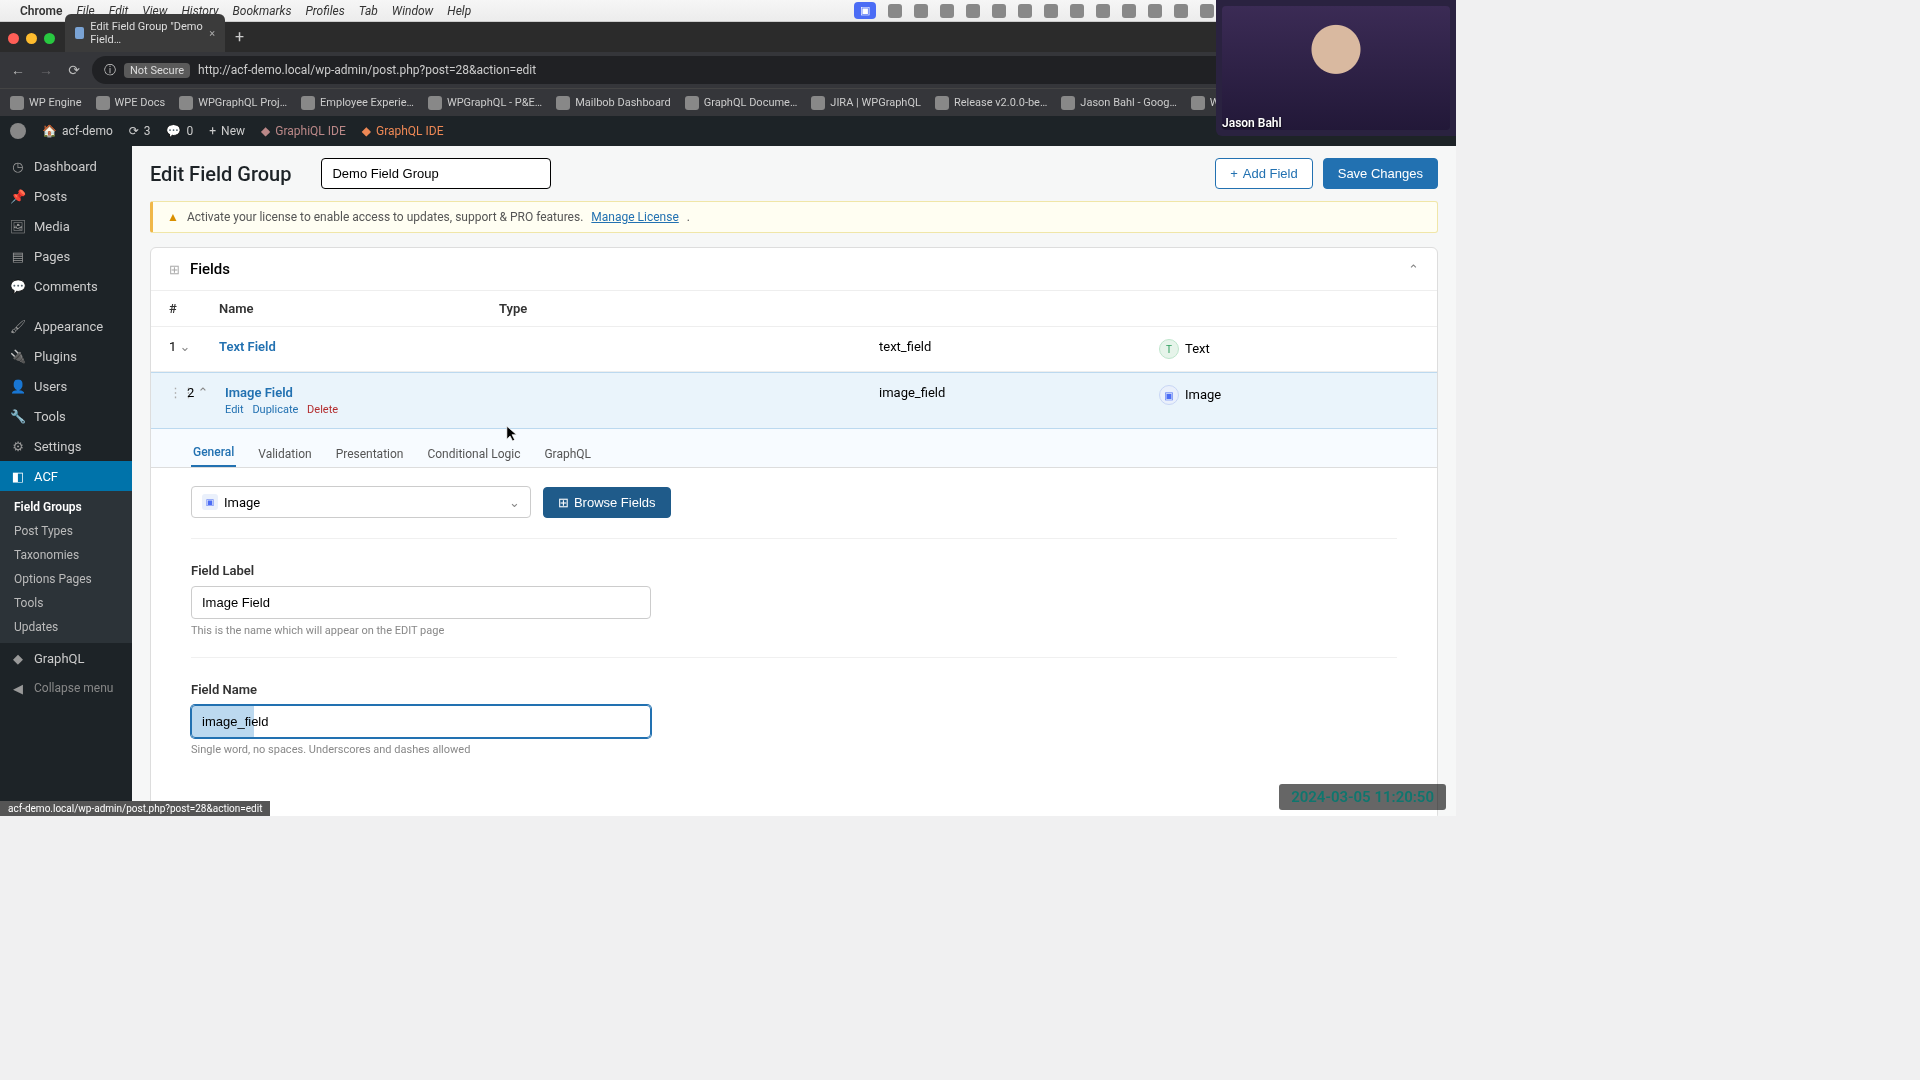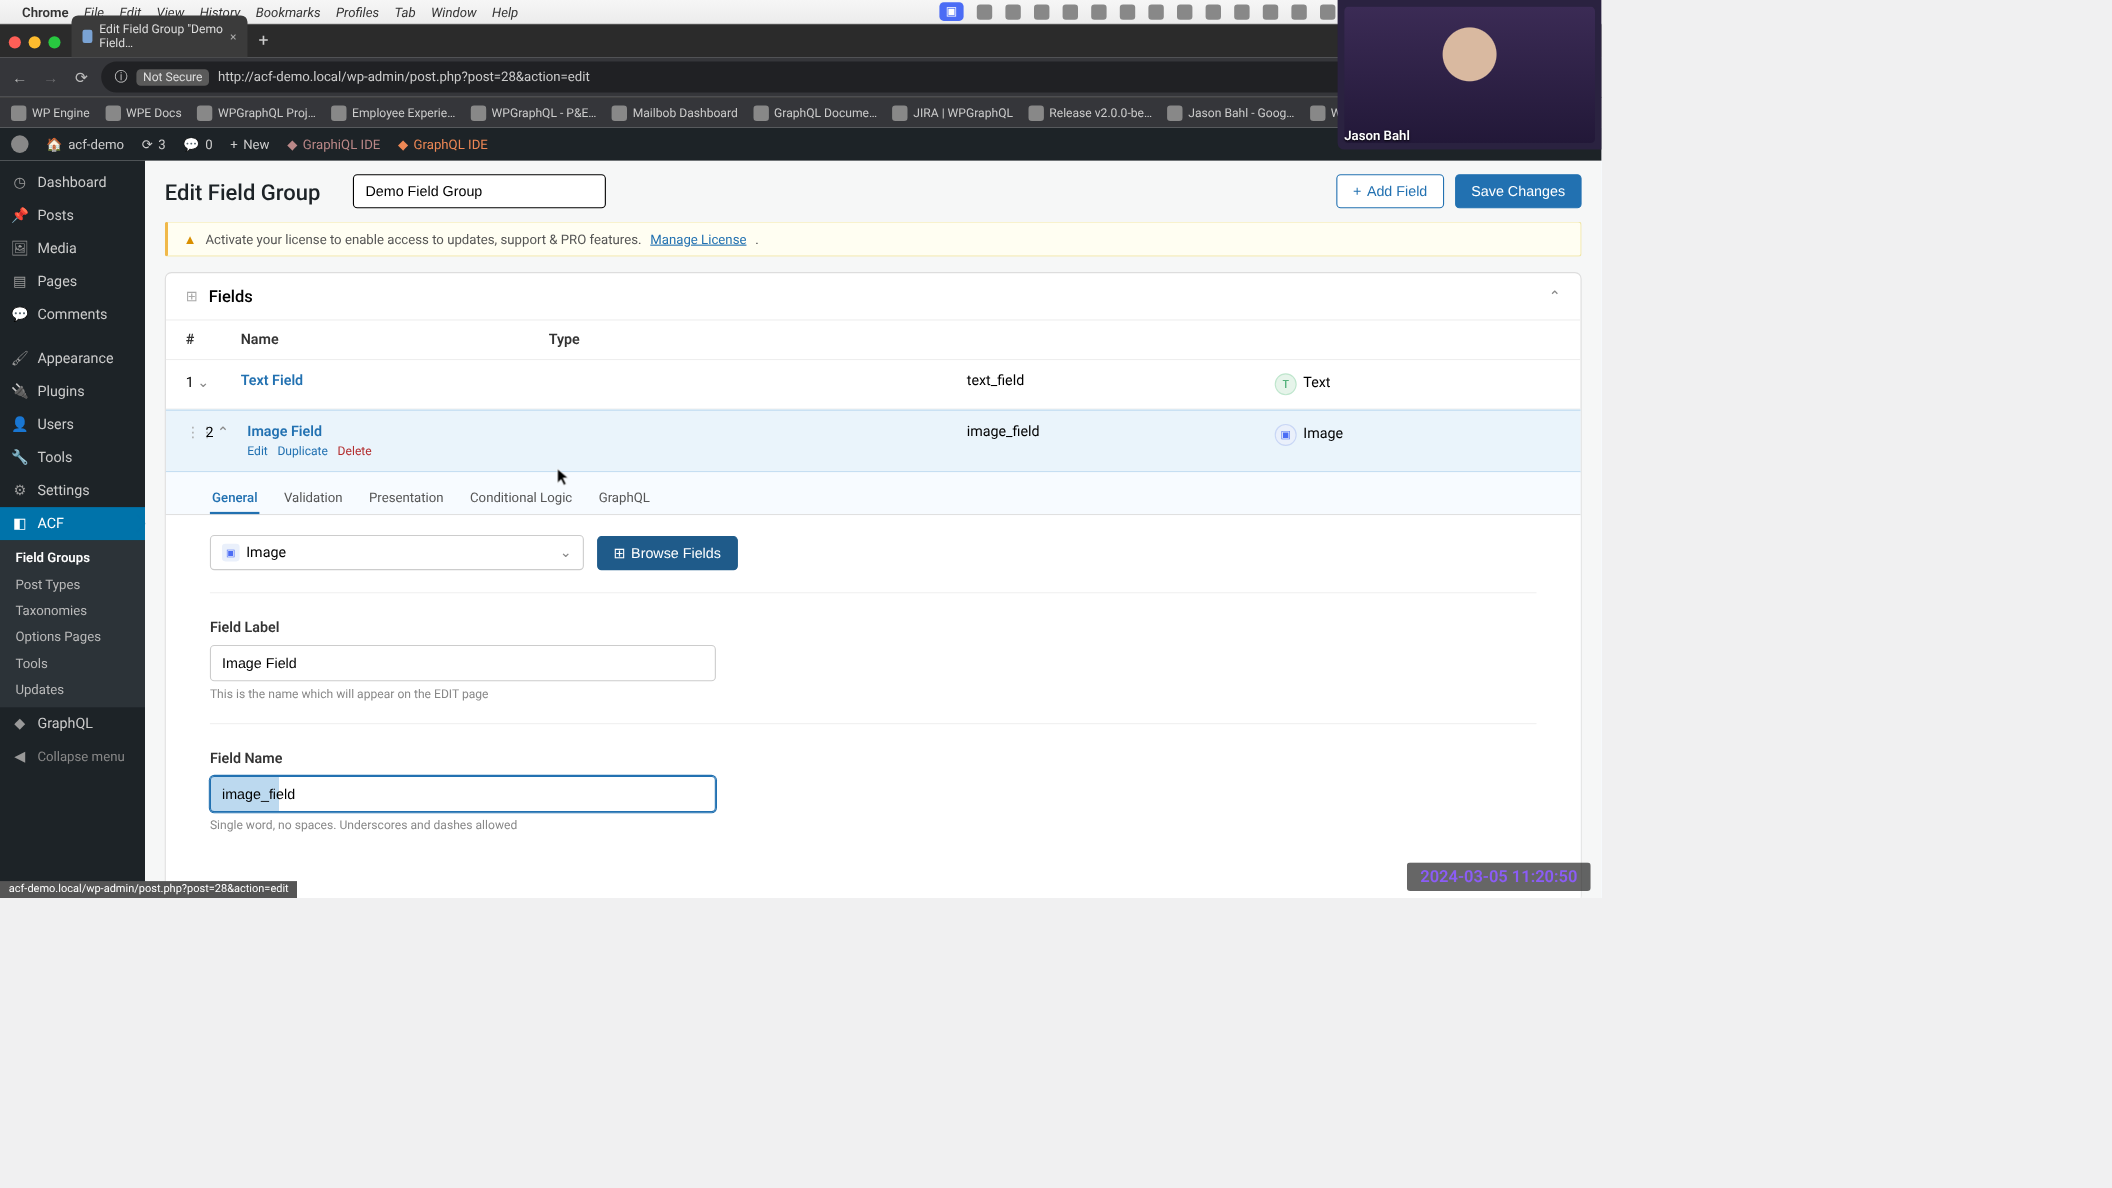--- a/index.html
+++ b/index.html
@@ -85,41 +85,41 @@
   .drag{width:12px;color:#aaa;margin-right:6px;}
   .field-row .label a{color:#2271b1;font-weight:600;text-decoration:none;}
   .row-actions{font-size:11px;margin-top:3px;}
   .row-actions span{color:#2271b1;margin-right:6px;cursor:pointer;}
   .row-actions .del{color:#b32d2e;}
   .type-badge{width:20px;height:20px;border-radius:50%;display:inline-flex;align-items:center;justify-content:center;font-size:10px;margin-right:6px;}
   .type-text{background:#e6f4ea;color:#2a9d5b;border:1px solid #bfe6cd;}
   .type-image{background:#eaf0fb;color:#4b6cf5;border:1px solid #c8d6f5;}
 
   .field-settings{background:#f7fbff;border-bottom:1px solid #ddd;}
-  .tabs{display:flex;gap:20px;padding:10px 40px 0 40px;border-bottom:1px solid #ddd;font-size:12px;}
+  .tabs{display:flex;gap:20px;padding:10px 40px 0 40px;border-bottom:1px solid #ddd;font-size:12px;align-items:flex-end;}
   .tab-btn{padding:6px 2px;color:#555;cursor:pointer;}
   .tab-btn.active{color:#2271b1;border-bottom:2px solid #2271b1;font-weight:500;}
   
   .settings-body{padding:18px 40px;background:white;}
   .form-row{margin-bottom:24px;border-bottom:1px solid #f0f0f0;padding-bottom:20px;}
   .form-row:last-child{border:none;}
   .f-label{font-size:13px;font-weight:600;color:#333;margin-bottom:8px;display:block;}
   .f-help{font-size:11px;color:#888;margin-top:5px;}
   .select-wrap{display:flex;gap:12px;align-items:center;}
   .f-select{border:1px solid #ccc;border-radius:4px;padding:7px 10px;width:340px;font-size:13px;display:flex;align-items:center;gap:6px;background:white;}
   .f-select .ico{width:16px;height:16px;background:#eaf0fb;border-radius:3px;display:inline-flex;align-items:center;justify-content:center;font-size:9px;color:#4b6cf5;}
   .f-select .chev{margin-left:auto;color:#888;}
   .f-input{border:1px solid #ccc;border-radius:4px;padding:8px 10px;width:460px;font-size:13px;}
   .f-input.focus{border-color:#2271b1;box-shadow:0 0 0 1px #2271b1;}
 
   
   .webcam{position:absolute;top:0;right:0;width:240px;height:136px;background:#2a2240;border-bottom-left-radius:6px;display:flex;flex-direction:column;justify-content:flex-end;padding:6px;}
   .webcam .face{position:absolute;inset:6px;background:radial-gradient(circle at 50% 35%, #d9b9a0 0 24px, transparent 25px), linear-gradient(#3b2b55,#221838);border-radius:4px;}
   .webcam .name{position:relative;color:white;font-size:12px;font-weight:600;text-shadow:0 1px 2px #000;}
-  .timestamp{position:absolute;bottom:6px;right:10px;background:rgba(0,0,0,.6);color:#8b5cf6;font-size:15px;padding:4px 12px;border-radius:3px;font-weight:600;}
+  .timestamp{position:absolute;bottom:6px;right:10px;background:rgba(0,0,0,.6);color:#0f766e;font-size:15px;padding:4px 12px;border-radius:3px;font-weight:600;}
   .statusbar{position:absolute;bottom:0;left:0;background:#555;color:white;font-size:10px;padding:2px 8px;}
   .cursor{position:absolute;width:14px;height:18px;pointer-events:none;z-index:999;}
 </style>
 </head>
 <body>
 
 <div class="mac-menubar">
   <span class="apple"></span>
   <span class="app-name">Chrome</span>
   <span class="m-item">File</span>

